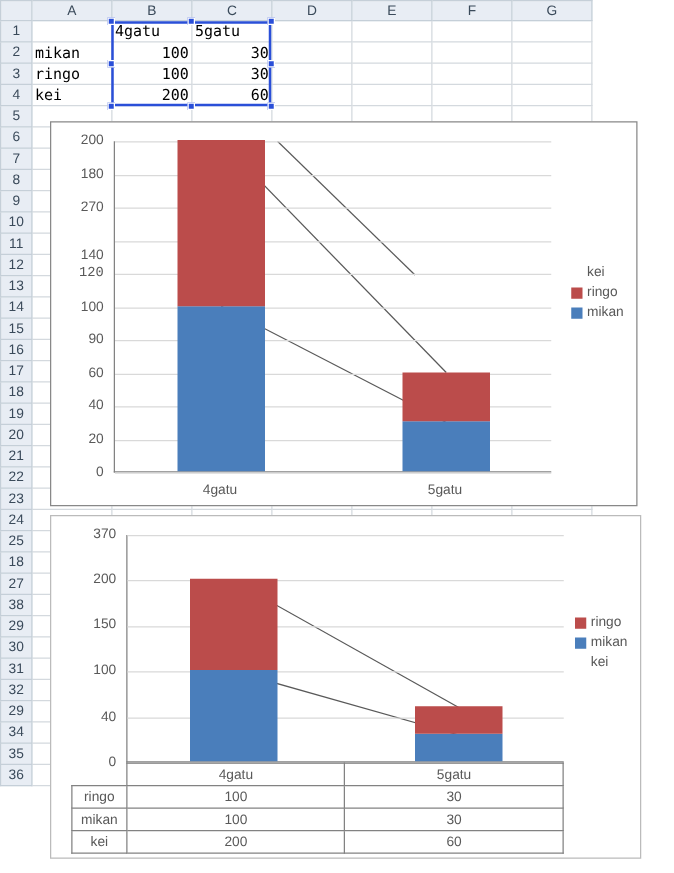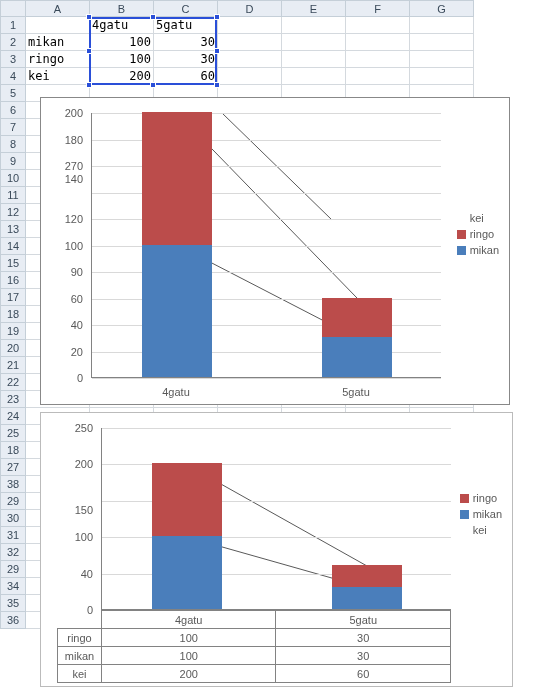--- a/index.html
+++ b/index.html
@@ -521,22 +521,22 @@
 <div class="sel-handle" style="left:150px; top:82px;"></div>
 
 <div class="chart-container top" style="left:40px; top:97px; width:470px; height:308px;">
   <div id="ylabels1">
       <div class="yaxis-lbl" style="left: 12px; top: 280px;">0</div>
       <div class="yaxis-lbl" style="left: 12px; top: 253.5px;">20</div>
       <div class="yaxis-lbl" style="left: 12px; top: 227px;">40</div>
       <div class="yaxis-lbl" style="left: 12px; top: 200.5px;">60</div>
       <div class="yaxis-lbl" style="left: 12px; top: 174px;">90</div>
       <div class="yaxis-lbl" style="left: 12px; top: 147.5px;">100</div>
-      <div class="yaxis-lbl" style="left: 12px; top: 121px;">120</div>
-      <div class="yaxis-lbl" style="left: 12px; top: 81px;">140</div>
+      <div class="yaxis-lbl" style="left: 12px; top: 121px; font-family: Liberation Mono, monospace;">120</div>
+      <div class="yaxis-lbl" style="left: 12px; top: 107px;">140</div>
       <div class="yaxis-lbl" style="left: 12px; top: 68px;">270</div>
       <div class="yaxis-lbl" style="left: 12px; top: 41.5px;">180</div>
       <div class="yaxis-lbl" style="left: 12px; top: 15px;">200</div>
     </div>
   <div class="plot-area" id="plot1" style="left:50px; top:15px; width:350px; height:265px;">
     <svg class="lines" width="350" height="265">
       <line x1="85" y1="0" x2="265" y2="185" stroke="#595959" stroke-width="1"></line>
       <line x1="85" y1="132" x2="265" y2="225" stroke="#595959" stroke-width="1"></line>
       <line x1="130" y1="0" x2="240" y2="107" stroke="#595959" stroke-width="1"></line>
     </svg>
@@ -572,23 +572,23 @@
         <span>mikan</span>
       </div>
   </div>
 </div>
 
 <div class="chart-container bot" style="left:40px; top:412px; width:473px; height:275px;">
   <div id="ylabels2">
       <div class="yaxis-lbl" style="left: 22px; top: 197px;">0</div>
       <div class="yaxis-lbl" style="left: 22px; top: 160.6px;">40</div>
       <div class="yaxis-lbl" style="left: 22px; top: 124.2px;">100</div>
-      <div class="yaxis-lbl" style="left: 22px; top: 97px; text-align: right;">150</div>
+      <div class="yaxis-lbl" style="left: 22px; top: 87px; text-align: right;">150</div>
       <div class="yaxis-lbl" style="left: 22px; top: 51.4px;">200</div>
-      <div class="yaxis-lbl" style="left: 22px; top: 15px;">250</div>
+      <div class="yaxis-lbl" style="left: 22px; top: 15px;">370</div>
     </div>
   <div class="plot-area" id="plot2" style="left:60px; top:15px; width:350px; height:182px;">
     <svg class="lines" width="350" height="182">
       <line x1="85" y1="37" x2="265" y2="138" stroke="#595959" stroke-width="1"></line>
       <line x1="85" y1="109" x2="265" y2="160" stroke="#595959" stroke-width="1"></line>
     </svg>
   <div class="hgrid" style="top: 182px;"></div>
       <div class="hgrid" style="top: 145.6px;"></div>
       <div class="hgrid" style="top: 109.2px;"></div>
       <div class="hgrid" style="top: 72.8px;"></div>

